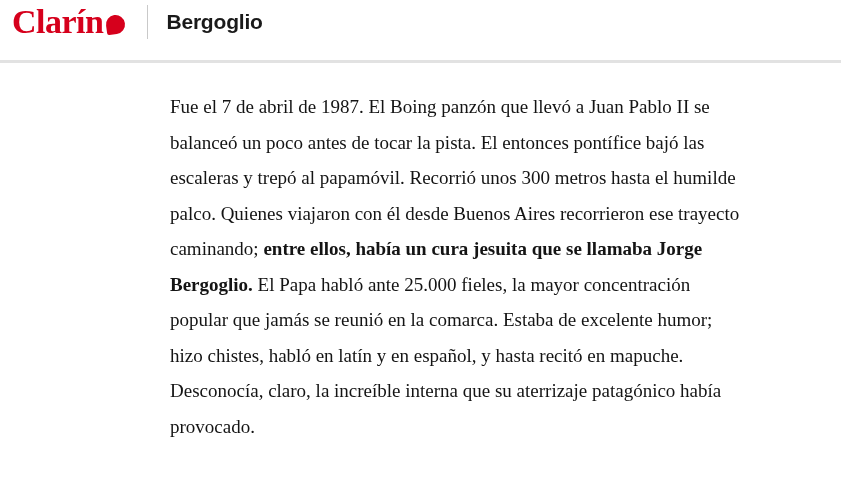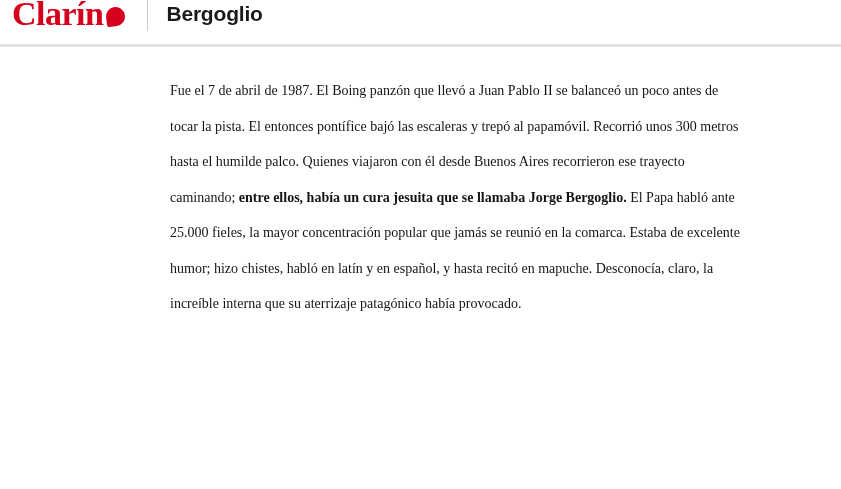--- a/index.html
+++ b/index.html
@@ -10,21 +10,21 @@
   body {
     width: 841px;
     height: 489px;
     overflow: hidden;
     font-family: "Liberation Serif", serif;
     color: #111111;
   }
 
   
   .header {
-    height: 44px;
+    height: 60px;
     display: flex;
     align-items: center;
     padding: 0 0 16px 8px;
     box-sizing: border-box;
     background: #ffffff;
   }
   .brand {
     display: flex;
     align-items: baseline;
     padding-left: 4px;
@@ -69,21 +69,21 @@
   }
 
   
   .article {
     padding: 26px 95px 0 170px;
     box-sizing: border-box;
   }
   .article p {
     margin: 0;
     font-family: "Liberation Serif", serif;
-    font-size: 14px;
+    font-size: 19px;
     line-height: 35.5px;
     color: #141414;
     text-align: left;
   }
   .article b {
     font-weight: bold;
   }
 </style>
 </head>
 <body>

